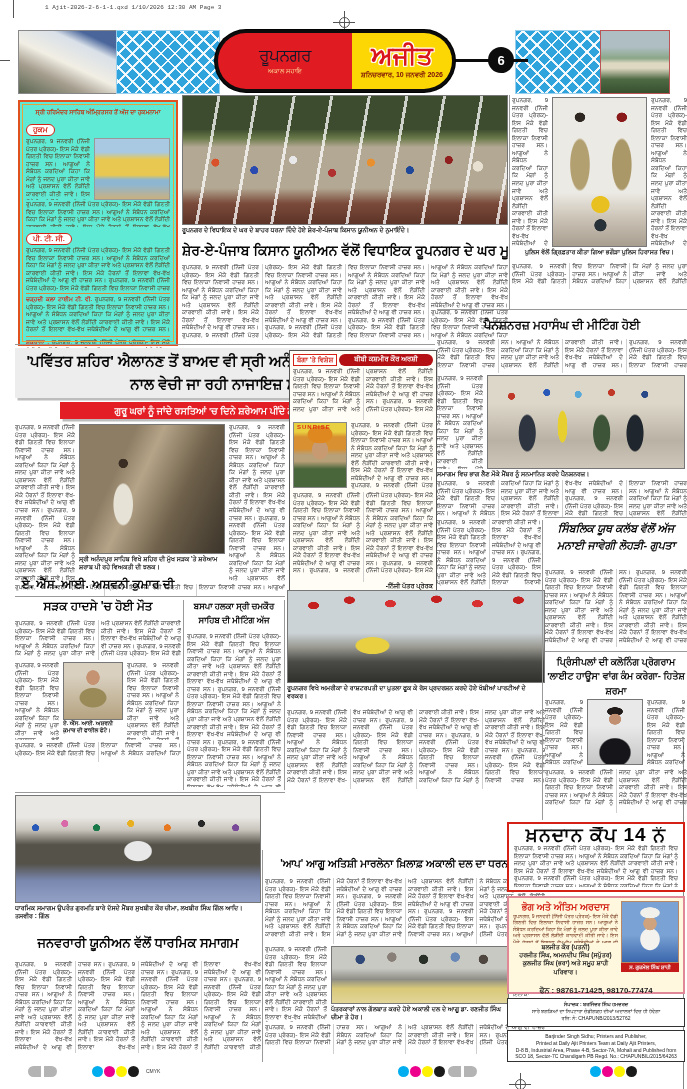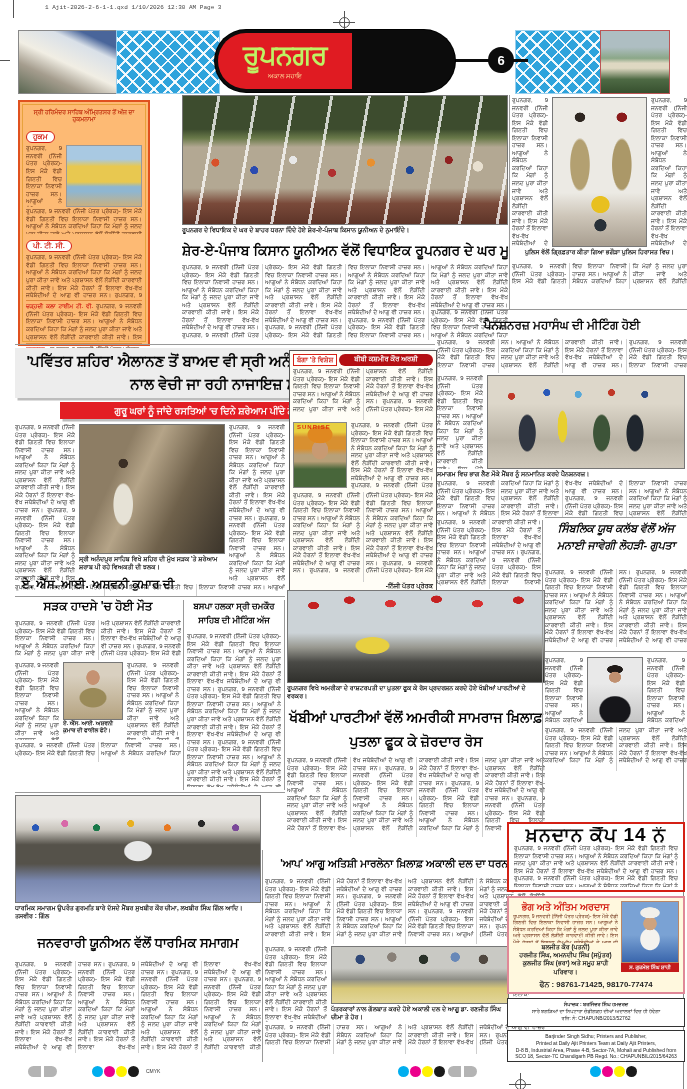--- a/index.html
+++ b/index.html
@@ -27,30 +27,30 @@
   .ph-mast-left{position:absolute;left:0;top:0;width:98px;height:62px;border:1px solid #888;
       background:linear-gradient(205deg,#49659a 0 16%,#d9e0e8 28%,#f1eee4 52%,#a59d8e 72%,#5a6752 100%);}
   .ph-mast-right{position:absolute;left:582px;top:0;width:68px;height:62px;border:1px solid #b55;
       background:linear-gradient(180deg,#aebec2 0 26%,#8ba788 44%,#ded8c2 52% 60%,#4e6a44 78%,#37502f 100%);}
   .mast-oval{position:absolute;left:197px;top:0;width:240px;height:62px;background:#0c0c0c;border-radius:34px;
       display:flex;overflow:hidden;box-shadow:0 0 0 1px #000;}
   .mast-red{flex:0 0 134px;background:#e01b22;border-radius:32px 0 0 32px;margin:3px 0 3px 3px;
       display:flex;flex-direction:column;align-items:center;justify-content:center;}
   .mast-yellow{flex:1;background:#fcd703;border-radius:0 30px 30px 0;margin:3px 3px 3px 0;
       display:flex;flex-direction:column;align-items:center;justify-content:center;}
-  .t-edition{color:#bef264;font-weight:bold;font-size:27px;line-height:1;letter-spacing:-.5px;}
+  .t-edition{color:#0f172a;font-weight:normal;font-size:17px;line-height:1;letter-spacing:-.5px;}
   .t-tag{color:#ffe9a0;font-size:6.5px;margin-top:3px;}
   .t-title{color:#d8161c;font-weight:bold;font-size:25px;line-height:1;
       text-shadow:1px 1px 0 #fff,-1px -1px 0 #fff,1px -1px 0 #fff,-1px 1px 0 #fff;}
   .t-date{color:#7a0b0b;font-size:7px;font-weight:bold;margin-top:3px;}
   .mast-rule{position:absolute;left:430px;top:29px;width:80px;height:3px;background:#0c0c0c;}
   .page-circle{position:absolute;left:470px;top:17px;width:26px;height:26px;border-radius:50%;
       background:#0c0c0c;color:#fff;font-weight:bold;font-size:13px;display:flex;align-items:center;justify-content:center;}
   
-  .hukam{position:absolute;left:18px;top:100px;width:132px;height:246px;background:#fdba74;
+  .hukam{position:absolute;left:18px;top:100px;width:160px;height:246px;background:#5eead4;
       border:2px solid #e0511f;outline:1px solid #e8a23c;outline-offset:-5px;padding:7px 6px 4px;box-sizing:border-box;}
   .hukam-title{font-size:6px;font-weight:bold;color:#c23310;text-align:center;line-height:1.2;margin-bottom:2px;}
   .hukam-label{display:inline-block;border:1px solid #d42015;border-radius:7px;color:#d42015;font-weight:bold;
       font-size:7.5px;padding:0 6px;background:#fff;margin:1px 0;}
   .hukam .body-sm{color:#5a2a10;}
   .hukam-div{height:0;border-top:1px solid #e0883c;margin:2px 0;}
   .inline-red{color:#d42015;font-weight:bold;}
   .ph-temple{width:76px;height:62px;border:1px solid #999;flex:none;
       background:linear-gradient(180deg,#a9c9e2 0 22%,#e8c850 34% 60%,#8fb6d0 68% 76%,#c8b080 100%);}
   
@@ -150,21 +150,21 @@
   
   .blood{position:absolute;left:507px;top:822px;width:178px;height:70px;border:2px solid #d42015;
       padding:3px 5px;box-sizing:border-box;background:#fff;}
   .obit{position:absolute;left:507px;top:896px;width:178px;height:98px;border:2px solid #e08898;
       background:#fff8de;padding:3px 4px;box-sizing:border-box;}
   .obit-flex{display:flex;gap:3px;}
   .obit-heading{color:#d42015;font-weight:bold;font-size:9.5px;text-align:center;white-space:nowrap;overflow:hidden;}
   .obit-label{background:#c41a1a;color:#fff;font-size:5.2px;font-weight:bold;text-align:center;
       padding:1px 0;white-space:nowrap;overflow:hidden;}
   .obit-name{font-size:6.3px;font-weight:bold;text-align:center;line-height:1.3;}
-  .obit-phone{font-size:7.8px;font-weight:bold;text-align:center;color:#222;margin-top:4px;}
+  .obit-phone{font-size:7.8px;font-weight:bold;text-align:center;color:#222;margin-top:10px;}
   .printer{position:absolute;left:507px;width:178px;border:1px solid #333;background:#fff;
       box-sizing:border-box;text-align:center;padding:2px 3px;}
   .printer .ln{font-size:5px;line-height:1.35;color:#222;white-space:nowrap;overflow:hidden;}
   
   .dotset{position:absolute;display:flex;gap:1px;}
   .dot{width:11px;height:11px;border-radius:50%;}
   .dc{background:#00aeef;}.dm{background:#ec008c;}.dy{background:#fff200;}.dk{background:#1a1a1a;}
   .greymark{position:absolute;display:flex;gap:3px;}
   .greymark span{width:13px;height:11px;background:#b4b4b4;display:block;}
   .greymark .l{border-radius:11px 0 0 11px;}
@@ -193,20 +193,24 @@
     <div class="ph-mast-left"></div>
     <div class="pattern" style="left:98px;width:102px;"></div>
     <div class="pattern" style="left:497px;width:85px;"></div>
     <div class="ph-mast-right"></div>
     <div class="mast-rule"></div>
     <div class="mast-oval">
       <div class="mast-red">
         <span class="t-edition">ਰੂਪਨਗਰ</span>
         <span class="t-tag">ਅਕਾਲ ਸਹਾਇ</span>
       </div>
+      <div class="mast-yellow">
+        <span class="t-title">ਅਜੀਤ</span>
+        <span class="t-date">ਸ਼ਨਿਚਰਵਾਰ, 10 ਜਨਵਰੀ 2026</span>
+      </div>
     </div>
     <div class="page-circle">6</div>
   </div>
 
   <div class="hukam">
     <div class="hukam-title">ਸ੍ਰੀ ਹਰਿਮੰਦਰ ਸਾਹਿਬ ਅੰਮ੍ਰਿਤਸਰ ਤੋਂ ਅੱਜ ਦਾ ਹੁਕਮਨਾਮਾ</div>
     <span class="hukam-label">ਹੁਕਮ</span>
     <div class="row" style="margin-top:1px;">
       <div style="flex:1;height:62px;">
           <div class="body-sm">ਰੂਪਨਗਰ, 9 ਜਨਵਰੀ (ਨਿੱਜੀ ਪੱਤਰ ਪ੍ਰੇਰਕ)- ਇਸ ਮੌਕੇ ਵੱਡੀ ਗਿਣਤੀ ਵਿਚ ਇਲਾਕਾ ਨਿਵਾਸੀ ਹਾਜ਼ਰ ਸਨ। ਆਗੂਆਂ ਨੇ ਸੰਬੋਧਨ ਕਰਦਿਆਂ ਕਿਹਾ ਕਿ ਮੰਗਾਂ ਨੂੰ ਜਲਦ ਪੂਰਾ ਕੀਤਾ ਜਾਵੇ ਅਤੇ ਪ੍ਰਸ਼ਾਸਨ ਵੱਲੋਂ ਲੋੜੀਂਦੀ ਕਾਰਵਾਈ ਕੀਤੀ ਜਾਵੇ। ਇਸ ਮੌਕੇ ਹੋਰਨਾਂ ਤੋਂ ਇਲਾਵਾ ਵੱਖ-ਵੱਖ ਜਥੇਬੰਦੀਆਂ ਦੇ ਆਗੂ ਵੀ ਹਾਜ਼ਰ ਸਨ। ਰੂਪਨਗਰ, 9 ਜਨਵਰੀ (ਨਿੱਜੀ ਪੱਤਰ ਪ੍ਰੇਰਕ)- ਇਸ ਮੌਕੇ ਵੱਡੀ ਗਿਣਤੀ ਵਿਚ ਇਲਾਕਾ ਨਿਵਾਸੀ ਹਾਜ਼ਰ ਸਨ। ਆਗੂਆਂ ਨੇ ਸੰਬੋਧਨ ਕਰਦਿਆਂ ਕਿਹਾ ਕਿ ਮੰਗਾਂ ਨੂੰ ਜਲਦ ਪੂਰਾ ਕੀਤਾ ਜਾਵੇ ਅਤੇ ਪ੍ਰਸ਼ਾਸਨ ਵੱਲੋਂ ਲੋੜੀਂਦੀ ਕਾਰਵਾਈ ਕੀਤੀ ਜਾਵੇ। ਇਸ ਮੌਕੇ ਹੋਰਨਾਂ ਤੋਂ ਇਲਾਵਾ ਵੱਖ-ਵੱਖ ਜਥੇਬੰਦੀਆਂ ਦੇ ਆਗੂ ਵੀ ਹਾਜ਼ਰ ਸਨ।</div>
@@ -322,20 +326,21 @@
 
   <div class="hline" style="left:545px;top:517px;width:142px;"></div>
   <div class="abs" style="left:545px;top:520px;width:142px;">
     <div class="hl" style="font-size:11px;line-height:1.5;height:46px;font-style:italic;">ਸਿੰਬਲਿਕ ਯੂਥ ਕਲੱਬ ਵੱਲੋਂ ਅੱਜ ਮਨਾਈ ਜਾਵੇਗੀ ਲੋਹੜੀ- ਗੁਪਤਾ</div>
     <div style="height:78px;margin-top:3px;">
         <div class="body-sm cols2">ਰੂਪਨਗਰ, 9 ਜਨਵਰੀ (ਨਿੱਜੀ ਪੱਤਰ ਪ੍ਰੇਰਕ)- ਇਸ ਮੌਕੇ ਵੱਡੀ ਗਿਣਤੀ ਵਿਚ ਇਲਾਕਾ ਨਿਵਾਸੀ ਹਾਜ਼ਰ ਸਨ। ਆਗੂਆਂ ਨੇ ਸੰਬੋਧਨ ਕਰਦਿਆਂ ਕਿਹਾ ਕਿ ਮੰਗਾਂ ਨੂੰ ਜਲਦ ਪੂਰਾ ਕੀਤਾ ਜਾਵੇ ਅਤੇ ਪ੍ਰਸ਼ਾਸਨ ਵੱਲੋਂ ਲੋੜੀਂਦੀ ਕਾਰਵਾਈ ਕੀਤੀ ਜਾਵੇ। ਇਸ ਮੌਕੇ ਹੋਰਨਾਂ ਤੋਂ ਇਲਾਵਾ ਵੱਖ-ਵੱਖ ਜਥੇਬੰਦੀਆਂ ਦੇ ਆਗੂ ਵੀ ਹਾਜ਼ਰ ਸਨ। ਰੂਪਨਗਰ, 9 ਜਨਵਰੀ (ਨਿੱਜੀ ਪੱਤਰ ਪ੍ਰੇਰਕ)- ਇਸ ਮੌਕੇ ਵੱਡੀ ਗਿਣਤੀ ਵਿਚ ਇਲਾਕਾ ਨਿਵਾਸੀ ਹਾਜ਼ਰ ਸਨ। ਆਗੂਆਂ ਨੇ ਸੰਬੋਧਨ ਕਰਦਿਆਂ ਕਿਹਾ ਕਿ ਮੰਗਾਂ ਨੂੰ ਜਲਦ ਪੂਰਾ ਕੀਤਾ ਜਾਵੇ ਅਤੇ ਪ੍ਰਸ਼ਾਸਨ ਵੱਲੋਂ ਲੋੜੀਂਦੀ ਕਾਰਵਾਈ ਕੀਤੀ ਜਾਵੇ। ਇਸ ਮੌਕੇ ਹੋਰਨਾਂ ਤੋਂ ਇਲਾਵਾ ਵੱਖ-ਵੱਖ ਜਥੇਬੰਦੀਆਂ ਦੇ ਆਗੂ ਵੀ ਹਾਜ਼ਰ ਸਨ। ਰੂਪਨਗਰ, 9 ਜਨਵਰੀ (ਨਿੱਜੀ ਪੱਤਰ ਪ੍ਰੇਰਕ)- ਇਸ ਮੌਕੇ ਵੱਡੀ ਗਿਣਤੀ ਵਿਚ ਇਲਾਕਾ ਨਿਵਾਸੀ ਹਾਜ਼ਰ ਸਨ। ਆਗੂਆਂ ਨੇ ਸੰਬੋਧਨ ਕਰਦਿਆਂ ਕਿਹਾ ਕਿ ਮੰਗਾਂ ਨੂੰ ਜਲਦ ਪੂਰਾ ਕੀਤਾ ਜਾਵੇ ਅਤੇ ਪ੍ਰਸ਼ਾਸਨ ਵੱਲੋਂ ਲੋੜੀਂਦੀ ਕਾਰਵਾਈ ਕੀਤੀ ਜਾਵੇ। ਇਸ ਮੌਕੇ ਹੋਰਨਾਂ ਤੋਂ ਇਲਾਵਾ ਵੱਖ-ਵੱਖ ਜਥੇਬੰਦੀਆਂ ਦੇ ਆਗੂ ਵੀ ਹਾਜ਼ਰ ਸਨ। ਰੂਪਨਗਰ, 9 ਜਨਵਰੀ (ਨਿੱਜੀ ਪੱਤਰ ਪ੍ਰੇਰਕ)- ਇਸ ਮੌਕੇ ਵੱਡੀ ਗਿਣਤੀ ਵਿਚ ਇਲਾਕਾ ਨਿਵਾਸੀ ਹਾਜ਼ਰ ਸਨ। ਆਗੂਆਂ ਨੇ ਸੰਬੋਧਨ ਕਰਦਿਆਂ ਕਿਹਾ ਕਿ ਮੰਗਾਂ ਨੂੰ ਜਲਦ ਪੂਰਾ ਕੀਤਾ ਜਾਵੇ ਅਤੇ ਪ੍ਰਸ਼ਾਸਨ ਵੱਲੋਂ ਲੋੜੀਂਦੀ ਕਾਰਵਾਈ ਕੀਤੀ ਜਾਵੇ। ਇਸ ਮੌਕੇ ਹੋਰਨਾਂ ਤੋਂ ਇਲਾਵਾ ਵੱਖ-ਵੱਖ ਜਥੇਬੰਦੀਆਂ ਦੇ ਆਗੂ ਵੀ ਹਾਜ਼ਰ ਸਨ।</div>
       </div>
   </div>
   <div class="hline" style="left:545px;top:651px;width:142px;"></div>
   <div class="abs" style="left:545px;top:655px;width:142px;">
+    <div class="hl" style="font-size:9.5px;line-height:1.5;height:42px;">ਪ੍ਰਿੰਸੀਪਲਾਂ ਦੀ ਕਲੋਨਿੰਗ ਪ੍ਰੋਗਰਾਮ 'ਲਾਈਟ ਹਾਊਸ' ਵਾਂਗ ਕੰਮ ਕਰੇਗਾ- ਹਿਤੇਸ਼ ਸ਼ਰਮਾ</div>
     <div class="row" style="margin-top:2px;">
       <div style="width:38px;height:68px;">
           <div class="body-sm">ਰੂਪਨਗਰ, 9 ਜਨਵਰੀ (ਨਿੱਜੀ ਪੱਤਰ ਪ੍ਰੇਰਕ)- ਇਸ ਮੌਕੇ ਵੱਡੀ ਗਿਣਤੀ ਵਿਚ ਇਲਾਕਾ ਨਿਵਾਸੀ ਹਾਜ਼ਰ ਸਨ। ਆਗੂਆਂ ਨੇ ਸੰਬੋਧਨ ਕਰਦਿਆਂ ਕਿਹਾ ਕਿ ਮੰਗਾਂ ਨੂੰ ਜਲਦ ਪੂਰਾ ਕੀਤਾ ਜਾਵੇ ਅਤੇ ਪ੍ਰਸ਼ਾਸਨ ਵੱਲੋਂ ਲੋੜੀਂਦੀ ਕਾਰਵਾਈ ਕੀਤੀ ਜਾਵੇ। ਇਸ ਮੌਕੇ ਹੋਰਨਾਂ ਤੋਂ ਇਲਾਵਾ ਵੱਖ-ਵੱਖ ਜਥੇਬੰਦੀਆਂ ਦੇ ਆਗੂ ਵੀ ਹਾਜ਼ਰ ਸਨ। ਰੂਪਨਗਰ, 9 ਜਨਵਰੀ (ਨਿੱਜੀ ਪੱਤਰ ਪ੍ਰੇਰਕ)- ਇਸ ਮੌਕੇ ਵੱਡੀ ਗਿਣਤੀ ਵਿਚ ਇਲਾਕਾ ਨਿਵਾਸੀ ਹਾਜ਼ਰ ਸਨ। ਆਗੂਆਂ ਨੇ ਸੰਬੋਧਨ ਕਰਦਿਆਂ ਕਿਹਾ ਕਿ ਮੰਗਾਂ ਨੂੰ ਜਲਦ ਪੂਰਾ ਕੀਤਾ ਜਾਵੇ ਅਤੇ ਪ੍ਰਸ਼ਾਸਨ ਵੱਲੋਂ ਲੋੜੀਂਦੀ ਕਾਰਵਾਈ ਕੀਤੀ ਜਾਵੇ। ਇਸ ਮੌਕੇ ਹੋਰਨਾਂ ਤੋਂ ਇਲਾਵਾ ਵੱਖ-ਵੱਖ ਜਥੇਬੰਦੀਆਂ ਦੇ ਆਗੂ ਵੀ ਹਾਜ਼ਰ ਸਨ।</div>
         </div>
       <div class="photo ph-principal" style="width:56px;height:66px;"></div>
       <div style="width:38px;height:68px;">
           <div class="body-sm">ਰੂਪਨਗਰ, 9 ਜਨਵਰੀ (ਨਿੱਜੀ ਪੱਤਰ ਪ੍ਰੇਰਕ)- ਇਸ ਮੌਕੇ ਵੱਡੀ ਗਿਣਤੀ ਵਿਚ ਇਲਾਕਾ ਨਿਵਾਸੀ ਹਾਜ਼ਰ ਸਨ। ਆਗੂਆਂ ਨੇ ਸੰਬੋਧਨ ਕਰਦਿਆਂ ਕਿਹਾ ਕਿ ਮੰਗਾਂ ਨੂੰ ਜਲਦ ਪੂਰਾ ਕੀਤਾ ਜਾਵੇ ਅਤੇ ਪ੍ਰਸ਼ਾਸਨ ਵੱਲੋਂ ਲੋੜੀਂਦੀ ਕਾਰਵਾਈ ਕੀਤੀ ਜਾਵੇ। ਇਸ ਮੌਕੇ ਹੋਰਨਾਂ ਤੋਂ ਇਲਾਵਾ ਵੱਖ-ਵੱਖ ਜਥੇਬੰਦੀਆਂ ਦੇ ਆਗੂ ਵੀ ਹਾਜ਼ਰ ਸਨ। ਰੂਪਨਗਰ, 9 ਜਨਵਰੀ (ਨਿੱਜੀ ਪੱਤਰ ਪ੍ਰੇਰਕ)- ਇਸ ਮੌਕੇ ਵੱਡੀ ਗਿਣਤੀ ਵਿਚ ਇਲਾਕਾ ਨਿਵਾਸੀ ਹਾਜ਼ਰ ਸਨ। ਆਗੂਆਂ ਨੇ ਸੰਬੋਧਨ ਕਰਦਿਆਂ ਕਿਹਾ ਕਿ ਮੰਗਾਂ ਨੂੰ ਜਲਦ ਪੂਰਾ ਕੀਤਾ ਜਾਵੇ ਅਤੇ ਪ੍ਰਸ਼ਾਸਨ ਵੱਲੋਂ ਲੋੜੀਂਦੀ ਕਾਰਵਾਈ ਕੀਤੀ ਜਾਵੇ। ਇਸ ਮੌਕੇ ਹੋਰਨਾਂ ਤੋਂ ਇਲਾਵਾ ਵੱਖ-ਵੱਖ ਜਥੇਬੰਦੀਆਂ ਦੇ ਆਗੂ ਵੀ ਹਾਜ਼ਰ ਸਨ।</div>
         </div>
     </div>
     <div style="height:44px;margin-top:2px;">
@@ -361,31 +366,30 @@
           <div class="body-sm">ਰੂਪਨਗਰ, 9 ਜਨਵਰੀ (ਨਿੱਜੀ ਪੱਤਰ ਪ੍ਰੇਰਕ)- ਇਸ ਮੌਕੇ ਵੱਡੀ ਗਿਣਤੀ ਵਿਚ ਇਲਾਕਾ ਨਿਵਾਸੀ ਹਾਜ਼ਰ ਸਨ। ਆਗੂਆਂ ਨੇ ਸੰਬੋਧਨ ਕਰਦਿਆਂ ਕਿਹਾ ਕਿ ਮੰਗਾਂ ਨੂੰ ਜਲਦ ਪੂਰਾ ਕੀਤਾ ਜਾਵੇ ਅਤੇ ਪ੍ਰਸ਼ਾਸਨ ਵੱਲੋਂ ਲੋੜੀਂਦੀ ਕਾਰਵਾਈ ਕੀਤੀ ਜਾਵੇ। ਇਸ ਮੌਕੇ ਹੋਰਨਾਂ ਤੋਂ ਇਲਾਵਾ ਵੱਖ-ਵੱਖ ਜਥੇਬੰਦੀਆਂ ਦੇ ਆਗੂ ਵੀ ਹਾਜ਼ਰ ਸਨ। ਰੂਪਨਗਰ, 9 ਜਨਵਰੀ (ਨਿੱਜੀ ਪੱਤਰ ਪ੍ਰੇਰਕ)- ਇਸ ਮੌਕੇ ਵੱਡੀ ਗਿਣਤੀ ਵਿਚ ਇਲਾਕਾ ਨਿਵਾਸੀ ਹਾਜ਼ਰ ਸਨ। ਆਗੂਆਂ ਨੇ ਸੰਬੋਧਨ ਕਰਦਿਆਂ ਕਿਹਾ ਕਿ ਮੰਗਾਂ ਨੂੰ ਜਲਦ ਪੂਰਾ ਕੀਤਾ ਜਾਵੇ ਅਤੇ ਪ੍ਰਸ਼ਾਸਨ ਵੱਲੋਂ ਲੋੜੀਂਦੀ ਕਾਰਵਾਈ ਕੀਤੀ ਜਾਵੇ। ਇਸ ਮੌਕੇ ਹੋਰਨਾਂ ਤੋਂ ਇਲਾਵਾ ਵੱਖ-ਵੱਖ ਜਥੇਬੰਦੀਆਂ ਦੇ ਆਗੂ ਵੀ ਹਾਜ਼ਰ ਸਨ।</div>
         </div>
     </div>
     <div style="height:20px;margin-top:2px;">
         <div class="body-sm cols2">ਰੂਪਨਗਰ, 9 ਜਨਵਰੀ (ਨਿੱਜੀ ਪੱਤਰ ਪ੍ਰੇਰਕ)- ਇਸ ਮੌਕੇ ਵੱਡੀ ਗਿਣਤੀ ਵਿਚ ਇਲਾਕਾ ਨਿਵਾਸੀ ਹਾਜ਼ਰ ਸਨ। ਆਗੂਆਂ ਨੇ ਸੰਬੋਧਨ ਕਰਦਿਆਂ ਕਿਹਾ ਕਿ ਮੰਗਾਂ ਨੂੰ ਜਲਦ ਪੂਰਾ ਕੀਤਾ ਜਾਵੇ ਅਤੇ ਪ੍ਰਸ਼ਾਸਨ ਵੱਲੋਂ ਲੋੜੀਂਦੀ ਕਾਰਵਾਈ ਕੀਤੀ ਜਾਵੇ। ਇਸ ਮੌਕੇ ਹੋਰਨਾਂ ਤੋਂ ਇਲਾਵਾ ਵੱਖ-ਵੱਖ ਜਥੇਬੰਦੀਆਂ ਦੇ ਆਗੂ ਵੀ ਹਾਜ਼ਰ ਸਨ।</div>
       </div>
   </div>
 
   <div class="vline" style="left:183px;top:600px;height:190px;"></div>
   <div class="abs" style="left:187px;top:600px;width:94px;">
-    <div class="hl" style="font-size:8.5px;line-height:1.6;height:30px;">ਬਸਪਾ ਹਲਕਾ ਸ੍ਰੀ ਚਮਕੌਰ ਸਾਹਿਬ ਦੀ ਮੀਟਿੰਗ ਅੱਜ</div>
+    <div class="hl" style="font-size:8.5px;line-height:1.6;height:30px;font-family:Liberation Serif, serif;">ਬਸਪਾ ਹਲਕਾ ਸ੍ਰੀ ਚਮਕੌਰ ਸਾਹਿਬ ਦੀ ਮੀਟਿੰਗ ਅੱਜ</div>
     <div style="height:154px;margin-top:3px;">
         <div class="body-sm">ਰੂਪਨਗਰ, 9 ਜਨਵਰੀ (ਨਿੱਜੀ ਪੱਤਰ ਪ੍ਰੇਰਕ)- ਇਸ ਮੌਕੇ ਵੱਡੀ ਗਿਣਤੀ ਵਿਚ ਇਲਾਕਾ ਨਿਵਾਸੀ ਹਾਜ਼ਰ ਸਨ। ਆਗੂਆਂ ਨੇ ਸੰਬੋਧਨ ਕਰਦਿਆਂ ਕਿਹਾ ਕਿ ਮੰਗਾਂ ਨੂੰ ਜਲਦ ਪੂਰਾ ਕੀਤਾ ਜਾਵੇ ਅਤੇ ਪ੍ਰਸ਼ਾਸਨ ਵੱਲੋਂ ਲੋੜੀਂਦੀ ਕਾਰਵਾਈ ਕੀਤੀ ਜਾਵੇ। ਇਸ ਮੌਕੇ ਹੋਰਨਾਂ ਤੋਂ ਇਲਾਵਾ ਵੱਖ-ਵੱਖ ਜਥੇਬੰਦੀਆਂ ਦੇ ਆਗੂ ਵੀ ਹਾਜ਼ਰ ਸਨ। ਰੂਪਨਗਰ, 9 ਜਨਵਰੀ (ਨਿੱਜੀ ਪੱਤਰ ਪ੍ਰੇਰਕ)- ਇਸ ਮੌਕੇ ਵੱਡੀ ਗਿਣਤੀ ਵਿਚ ਇਲਾਕਾ ਨਿਵਾਸੀ ਹਾਜ਼ਰ ਸਨ। ਆਗੂਆਂ ਨੇ ਸੰਬੋਧਨ ਕਰਦਿਆਂ ਕਿਹਾ ਕਿ ਮੰਗਾਂ ਨੂੰ ਜਲਦ ਪੂਰਾ ਕੀਤਾ ਜਾਵੇ ਅਤੇ ਪ੍ਰਸ਼ਾਸਨ ਵੱਲੋਂ ਲੋੜੀਂਦੀ ਕਾਰਵਾਈ ਕੀਤੀ ਜਾਵੇ। ਇਸ ਮੌਕੇ ਹੋਰਨਾਂ ਤੋਂ ਇਲਾਵਾ ਵੱਖ-ਵੱਖ ਜਥੇਬੰਦੀਆਂ ਦੇ ਆਗੂ ਵੀ ਹਾਜ਼ਰ ਸਨ। ਰੂਪਨਗਰ, 9 ਜਨਵਰੀ (ਨਿੱਜੀ ਪੱਤਰ ਪ੍ਰੇਰਕ)- ਇਸ ਮੌਕੇ ਵੱਡੀ ਗਿਣਤੀ ਵਿਚ ਇਲਾਕਾ ਨਿਵਾਸੀ ਹਾਜ਼ਰ ਸਨ। ਆਗੂਆਂ ਨੇ ਸੰਬੋਧਨ ਕਰਦਿਆਂ ਕਿਹਾ ਕਿ ਮੰਗਾਂ ਨੂੰ ਜਲਦ ਪੂਰਾ ਕੀਤਾ ਜਾਵੇ ਅਤੇ ਪ੍ਰਸ਼ਾਸਨ ਵੱਲੋਂ ਲੋੜੀਂਦੀ ਕਾਰਵਾਈ ਕੀਤੀ ਜਾਵੇ। ਇਸ ਮੌਕੇ ਹੋਰਨਾਂ ਤੋਂ ਇਲਾਵਾ ਵੱਖ-ਵੱਖ ਜਥੇਬੰਦੀਆਂ ਦੇ ਆਗੂ ਵੀ ਹਾਜ਼ਰ ਸਨ। ਰੂਪਨਗਰ, 9 ਜਨਵਰੀ (ਨਿੱਜੀ ਪੱਤਰ ਪ੍ਰੇਰਕ)- ਇਸ ਮੌਕੇ ਵੱਡੀ ਗਿਣਤੀ ਵਿਚ ਇਲਾਕਾ ਨਿਵਾਸੀ ਹਾਜ਼ਰ ਸਨ। ਆਗੂਆਂ ਨੇ ਸੰਬੋਧਨ ਕਰਦਿਆਂ ਕਿਹਾ ਕਿ ਮੰਗਾਂ ਨੂੰ ਜਲਦ ਪੂਰਾ ਕੀਤਾ ਜਾਵੇ ਅਤੇ ਪ੍ਰਸ਼ਾਸਨ ਵੱਲੋਂ ਲੋੜੀਂਦੀ ਕਾਰਵਾਈ ਕੀਤੀ ਜਾਵੇ। ਇਸ ਮੌਕੇ ਹੋਰਨਾਂ ਤੋਂ ਇਲਾਵਾ ਵੱਖ-ਵੱਖ ਜਥੇਬੰਦੀਆਂ ਦੇ ਆਗੂ ਵੀ ਹਾਜ਼ਰ ਸਨ। ਰੂਪਨਗਰ, 9 ਜਨਵਰੀ (ਨਿੱਜੀ ਪੱਤਰ ਪ੍ਰੇਰਕ)- ਇਸ ਮੌਕੇ ਵੱਡੀ ਗਿਣਤੀ ਵਿਚ ਇਲਾਕਾ ਨਿਵਾਸੀ ਹਾਜ਼ਰ ਸਨ। ਆਗੂਆਂ ਨੇ ਸੰਬੋਧਨ ਕਰਦਿਆਂ ਕਿਹਾ ਕਿ ਮੰਗਾਂ ਨੂੰ ਜਲਦ ਪੂਰਾ ਕੀਤਾ ਜਾਵੇ ਅਤੇ ਪ੍ਰਸ਼ਾਸਨ ਵੱਲੋਂ ਲੋੜੀਂਦੀ ਕਾਰਵਾਈ ਕੀਤੀ ਜਾਵੇ। ਇਸ ਮੌਕੇ ਹੋਰਨਾਂ ਤੋਂ ਇਲਾਵਾ ਵੱਖ-ਵੱਖ ਜਥੇਬੰਦੀਆਂ ਦੇ ਆਗੂ ਵੀ ਹਾਜ਼ਰ ਸਨ।</div>
       </div>
   </div>
   <div class="vline" style="left:284px;top:600px;height:190px;"></div>
 
   <div class="abs" style="left:287px;top:590px;width:258px;">
     <div class="photo ph-rally" style="width:258px;height:93px;"></div>
     <div class="cap" style="height:22px;margin-top:1px;">ਰੂਪਨਗਰ ਵਿਖੇ ਅਮਰੀਕਾ ਦੇ ਰਾਸ਼ਟਰਪਤੀ ਦਾ ਪੁਤਲਾ ਫੂਕ ਕੇ ਰੋਸ ਪ੍ਰਦਰਸ਼ਨ ਕਰਦੇ ਹੋਏ ਖੱਬੀਆਂ ਪਾਰਟੀਆਂ ਦੇ ਵਰਕਰ।</div>
-    <div class="hl" style="font-size:14px;line-height:1.7;height:48px;">ਖੱਬੀਆਂ ਪਾਰਟੀਆਂ ਵੱਲੋਂ ਅਮਰੀਕੀ ਸਾਮਰਾਜ ਖ਼ਿਲਾਫ਼ ਪੁਤਲਾ ਫੂਕ ਕੇ ਜ਼ੋਰਦਾਰ ਰੋਸ</div>
     <div style="height:80px;margin-top:3px;">
         <div class="body-sm cols4">ਰੂਪਨਗਰ, 9 ਜਨਵਰੀ (ਨਿੱਜੀ ਪੱਤਰ ਪ੍ਰੇਰਕ)- ਇਸ ਮੌਕੇ ਵੱਡੀ ਗਿਣਤੀ ਵਿਚ ਇਲਾਕਾ ਨਿਵਾਸੀ ਹਾਜ਼ਰ ਸਨ। ਆਗੂਆਂ ਨੇ ਸੰਬੋਧਨ ਕਰਦਿਆਂ ਕਿਹਾ ਕਿ ਮੰਗਾਂ ਨੂੰ ਜਲਦ ਪੂਰਾ ਕੀਤਾ ਜਾਵੇ ਅਤੇ ਪ੍ਰਸ਼ਾਸਨ ਵੱਲੋਂ ਲੋੜੀਂਦੀ ਕਾਰਵਾਈ ਕੀਤੀ ਜਾਵੇ। ਇਸ ਮੌਕੇ ਹੋਰਨਾਂ ਤੋਂ ਇਲਾਵਾ ਵੱਖ-ਵੱਖ ਜਥੇਬੰਦੀਆਂ ਦੇ ਆਗੂ ਵੀ ਹਾਜ਼ਰ ਸਨ। ਰੂਪਨਗਰ, 9 ਜਨਵਰੀ (ਨਿੱਜੀ ਪੱਤਰ ਪ੍ਰੇਰਕ)- ਇਸ ਮੌਕੇ ਵੱਡੀ ਗਿਣਤੀ ਵਿਚ ਇਲਾਕਾ ਨਿਵਾਸੀ ਹਾਜ਼ਰ ਸਨ। ਆਗੂਆਂ ਨੇ ਸੰਬੋਧਨ ਕਰਦਿਆਂ ਕਿਹਾ ਕਿ ਮੰਗਾਂ ਨੂੰ ਜਲਦ ਪੂਰਾ ਕੀਤਾ ਜਾਵੇ ਅਤੇ ਪ੍ਰਸ਼ਾਸਨ ਵੱਲੋਂ ਲੋੜੀਂਦੀ ਕਾਰਵਾਈ ਕੀਤੀ ਜਾਵੇ। ਇਸ ਮੌਕੇ ਹੋਰਨਾਂ ਤੋਂ ਇਲਾਵਾ ਵੱਖ-ਵੱਖ ਜਥੇਬੰਦੀਆਂ ਦੇ ਆਗੂ ਵੀ ਹਾਜ਼ਰ ਸਨ। ਰੂਪਨਗਰ, 9 ਜਨਵਰੀ (ਨਿੱਜੀ ਪੱਤਰ ਪ੍ਰੇਰਕ)- ਇਸ ਮੌਕੇ ਵੱਡੀ ਗਿਣਤੀ ਵਿਚ ਇਲਾਕਾ ਨਿਵਾਸੀ ਹਾਜ਼ਰ ਸਨ। ਆਗੂਆਂ ਨੇ ਸੰਬੋਧਨ ਕਰਦਿਆਂ ਕਿਹਾ ਕਿ ਮੰਗਾਂ ਨੂੰ ਜਲਦ ਪੂਰਾ ਕੀਤਾ ਜਾਵੇ ਅਤੇ ਪ੍ਰਸ਼ਾਸਨ ਵੱਲੋਂ ਲੋੜੀਂਦੀ ਕਾਰਵਾਈ ਕੀਤੀ ਜਾਵੇ। ਇਸ ਮੌਕੇ ਹੋਰਨਾਂ ਤੋਂ ਇਲਾਵਾ ਵੱਖ-ਵੱਖ ਜਥੇਬੰਦੀਆਂ ਦੇ ਆਗੂ ਵੀ ਹਾਜ਼ਰ ਸਨ। ਰੂਪਨਗਰ, 9 ਜਨਵਰੀ (ਨਿੱਜੀ ਪੱਤਰ ਪ੍ਰੇਰਕ)- ਇਸ ਮੌਕੇ ਵੱਡੀ ਗਿਣਤੀ ਵਿਚ ਇਲਾਕਾ ਨਿਵਾਸੀ ਹਾਜ਼ਰ ਸਨ। ਆਗੂਆਂ ਨੇ ਸੰਬੋਧਨ ਕਰਦਿਆਂ ਕਿਹਾ ਕਿ ਮੰਗਾਂ ਨੂੰ ਜਲਦ ਪੂਰਾ ਕੀਤਾ ਜਾਵੇ ਅਤੇ ਪ੍ਰਸ਼ਾਸਨ ਵੱਲੋਂ ਲੋੜੀਂਦੀ ਕਾਰਵਾਈ ਕੀਤੀ ਜਾਵੇ। ਇਸ ਮੌਕੇ ਹੋਰਨਾਂ ਤੋਂ ਇਲਾਵਾ ਵੱਖ-ਵੱਖ ਜਥੇਬੰਦੀਆਂ ਦੇ ਆਗੂ ਵੀ ਹਾਜ਼ਰ ਸਨ। ਰੂਪਨਗਰ, 9 ਜਨਵਰੀ (ਨਿੱਜੀ ਪੱਤਰ ਪ੍ਰੇਰਕ)- ਇਸ ਮੌਕੇ ਵੱਡੀ ਗਿਣਤੀ ਵਿਚ ਇਲਾਕਾ ਨਿਵਾਸੀ ਹਾਜ਼ਰ ਸਨ। ਆਗੂਆਂ ਨੇ ਸੰਬੋਧਨ ਕਰਦਿਆਂ ਕਿਹਾ ਕਿ ਮੰਗਾਂ ਨੂੰ ਜਲਦ ਪੂਰਾ ਕੀਤਾ ਜਾਵੇ ਅਤੇ ਪ੍ਰਸ਼ਾਸਨ ਵੱਲੋਂ ਲੋੜੀਂਦੀ ਕਾਰਵਾਈ ਕੀਤੀ ਜਾਵੇ। ਇਸ ਮੌਕੇ ਹੋਰਨਾਂ ਤੋਂ ਇਲਾਵਾ ਵੱਖ-ਵੱਖ ਜਥੇਬੰਦੀਆਂ ਦੇ ਆਗੂ ਵੀ ਹਾਜ਼ਰ ਸਨ। ਰੂਪਨਗਰ, 9 ਜਨਵਰੀ (ਨਿੱਜੀ ਪੱਤਰ ਪ੍ਰੇਰਕ)- ਇਸ ਮੌਕੇ ਵੱਡੀ ਗਿਣਤੀ ਵਿਚ ਇਲਾਕਾ ਨਿਵਾਸੀ ਹਾਜ਼ਰ ਸਨ। ਆਗੂਆਂ ਨੇ ਸੰਬੋਧਨ ਕਰਦਿਆਂ ਕਿਹਾ ਕਿ ਮੰਗਾਂ ਨੂੰ ਜਲਦ ਪੂਰਾ ਕੀਤਾ ਜਾਵੇ ਅਤੇ ਪ੍ਰਸ਼ਾਸਨ ਵੱਲੋਂ ਲੋੜੀਂਦੀ ਕਾਰਵਾਈ ਕੀਤੀ ਜਾਵੇ। ਇਸ ਮੌਕੇ ਹੋਰਨਾਂ ਤੋਂ ਇਲਾਵਾ ਵੱਖ-ਵੱਖ ਜਥੇਬੰਦੀਆਂ ਦੇ ਆਗੂ ਵੀ ਹਾਜ਼ਰ ਸਨ। ਰੂਪਨਗਰ, 9 ਜਨਵਰੀ (ਨਿੱਜੀ ਪੱਤਰ ਪ੍ਰੇਰਕ)- ਇਸ ਮੌਕੇ ਵੱਡੀ ਗਿਣਤੀ ਵਿਚ ਇਲਾਕਾ ਨਿਵਾਸੀ ਹਾਜ਼ਰ ਸਨ। ਆਗੂਆਂ ਨੇ ਸੰਬੋਧਨ ਕਰਦਿਆਂ ਕਿਹਾ ਕਿ ਮੰਗਾਂ ਨੂੰ ਜਲਦ ਪੂਰਾ ਕੀਤਾ ਜਾਵੇ ਅਤੇ ਪ੍ਰਸ਼ਾਸਨ ਵੱਲੋਂ ਲੋੜੀਂਦੀ ਕਾਰਵਾਈ ਕੀਤੀ ਜਾਵੇ। ਇਸ ਮੌਕੇ ਹੋਰਨਾਂ ਤੋਂ ਇਲਾਵਾ ਵੱਖ-ਵੱਖ ਜਥੇਬੰਦੀਆਂ ਦੇ ਆਗੂ ਵੀ ਹਾਜ਼ਰ ਸਨ।</div>
       </div>
   </div>
   <div class="vline" style="left:542px;top:520px;height:300px;"></div>
 
   <div class="hline" style="left:15px;top:792px;width:270px;"></div>
   <div class="abs" style="left:15px;top:795px;width:246px;">
     <div class="photo ph-employee" style="width:246px;height:108px;"></div>
     <div class="cap" style="height:24px;margin-top:1px;">ਧਾਰਮਿਕ ਸਮਾਗਮ ਉਪਰੰਤ ਗੁਰਮਤਿ ਬਾਰੇ ਦੱਸਦੇ ਮੈਂਬਰ ਸੁਖਬੀਰ ਕੌਰ ਚੀਮਾ, ਲਖਬੀਰ ਸਿੰਘ ਗਿੱਲ ਆਦਿ।  ਤਸਵੀਰ : ਗਿੱਲ</div>

